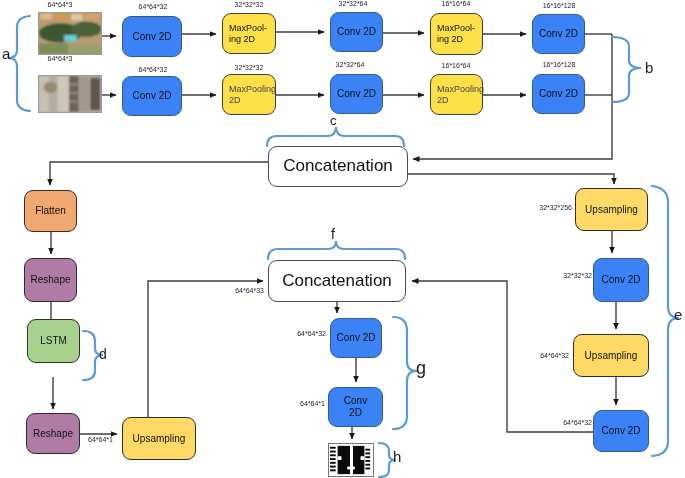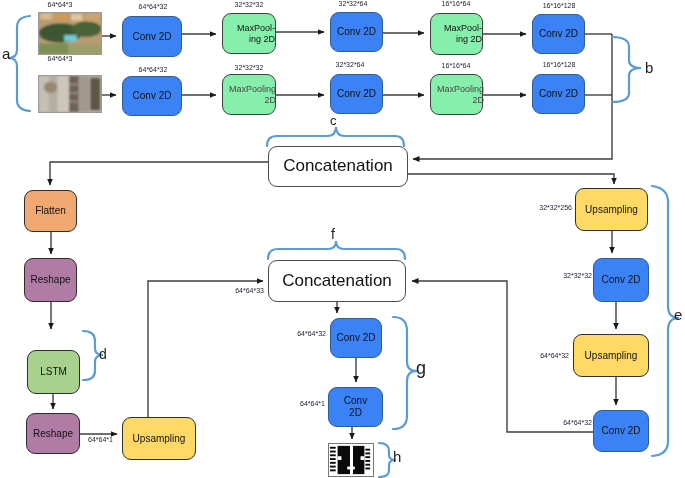--- a/index.html
+++ b/index.html
@@ -6,21 +6,21 @@
   #canvas{
     position:relative;width:685px;height:478px;background:#ffffff;
     font-family:"Liberation Sans", sans-serif;overflow:hidden;
   }
   .node{
     position:absolute;display:flex;align-items:center;justify-content:center;
     border-radius:9px;font-size:10px;color:#111;text-align:center;
     line-height:1.2;box-sizing:border-box;border:1.5px solid #2e2e2e;
   }
   .conv{background:#3b82f6;border-color:#2f5d8c;}
-  .pool{background:#86efac;border-color:#3f3f3f;justify-content:flex-start;text-align:right;padding-left:6px;font-size:9px;}
+  .pool{background:#fde047;border-color:#3f3f3f;justify-content:flex-start;text-align:left;padding-left:6px;font-size:9px;}
   .pool.dim-text{color:#474747;}
   .flatten{background:#F2A871;}
   .reshape{background:#B07BA5;}
   .lstm{background:#A9D18E;}
   .ups{background:#FFD966;}
   .concat{background:#ffffff;border-color:#4a4a4a;border-width:1.5px;font-size:17px;}
   .dim{
     position:absolute;font-size:7px;color:#1c1c30;letter-spacing:0;
     text-align:center;white-space:nowrap;
   }
@@ -175,21 +175,21 @@
   <div class="node conv" style="left:122px;top:76px;width:60px;height:40px;">Conv 2D</div>
   <div class="node pool dim-text" style="left:222px;top:74px;width:54px;height:41px;">MaxPooling 2D</div>
   <div class="node conv" style="left:330px;top:74px;width:53px;height:40px;">Conv 2D</div>
   <div class="node pool dim-text" style="left:430px;top:74px;width:53px;height:41px;">MaxPooling 2D</div>
   <div class="node conv" style="left:532px;top:74px;width:53px;height:40px;">Conv 2D</div>
 
   <div class="node concat" style="left:268px;top:146px;width:140px;height:41px;">Concatenation</div>
 
   <div class="node flatten" style="left:24px;top:190px;width:53px;height:42px;">Flatten</div>
   <div class="node reshape" style="left:24px;top:258px;width:53px;height:44px;">Reshape</div>
-  <div class="node lstm" style="left:27px;top:350px;width:53px;height:44px;">LSTM</div>
+  <div class="node lstm" style="left:27px;top:319px;width:53px;height:44px;">LSTM</div>
   <div class="node reshape" style="left:26px;top:413px;width:54px;height:41px;">Reshape</div>
   <div class="node ups" style="left:122px;top:417px;width:74px;height:43px;">Upsampling</div>
 
   <div class="node concat" style="left:268px;top:260px;width:138px;height:42px;">Concatenation</div>
   <div class="node conv" style="left:330px;top:318px;width:52px;height:40px;">Conv 2D</div>
   <div class="node conv narrow" style="left:328px;top:387px;width:55px;height:40px;">
       <span>Conv 2D</span>
     </div>
 
   <div class="node ups" style="left:575px;top:188px;width:73px;height:43px;">Upsampling</div>

